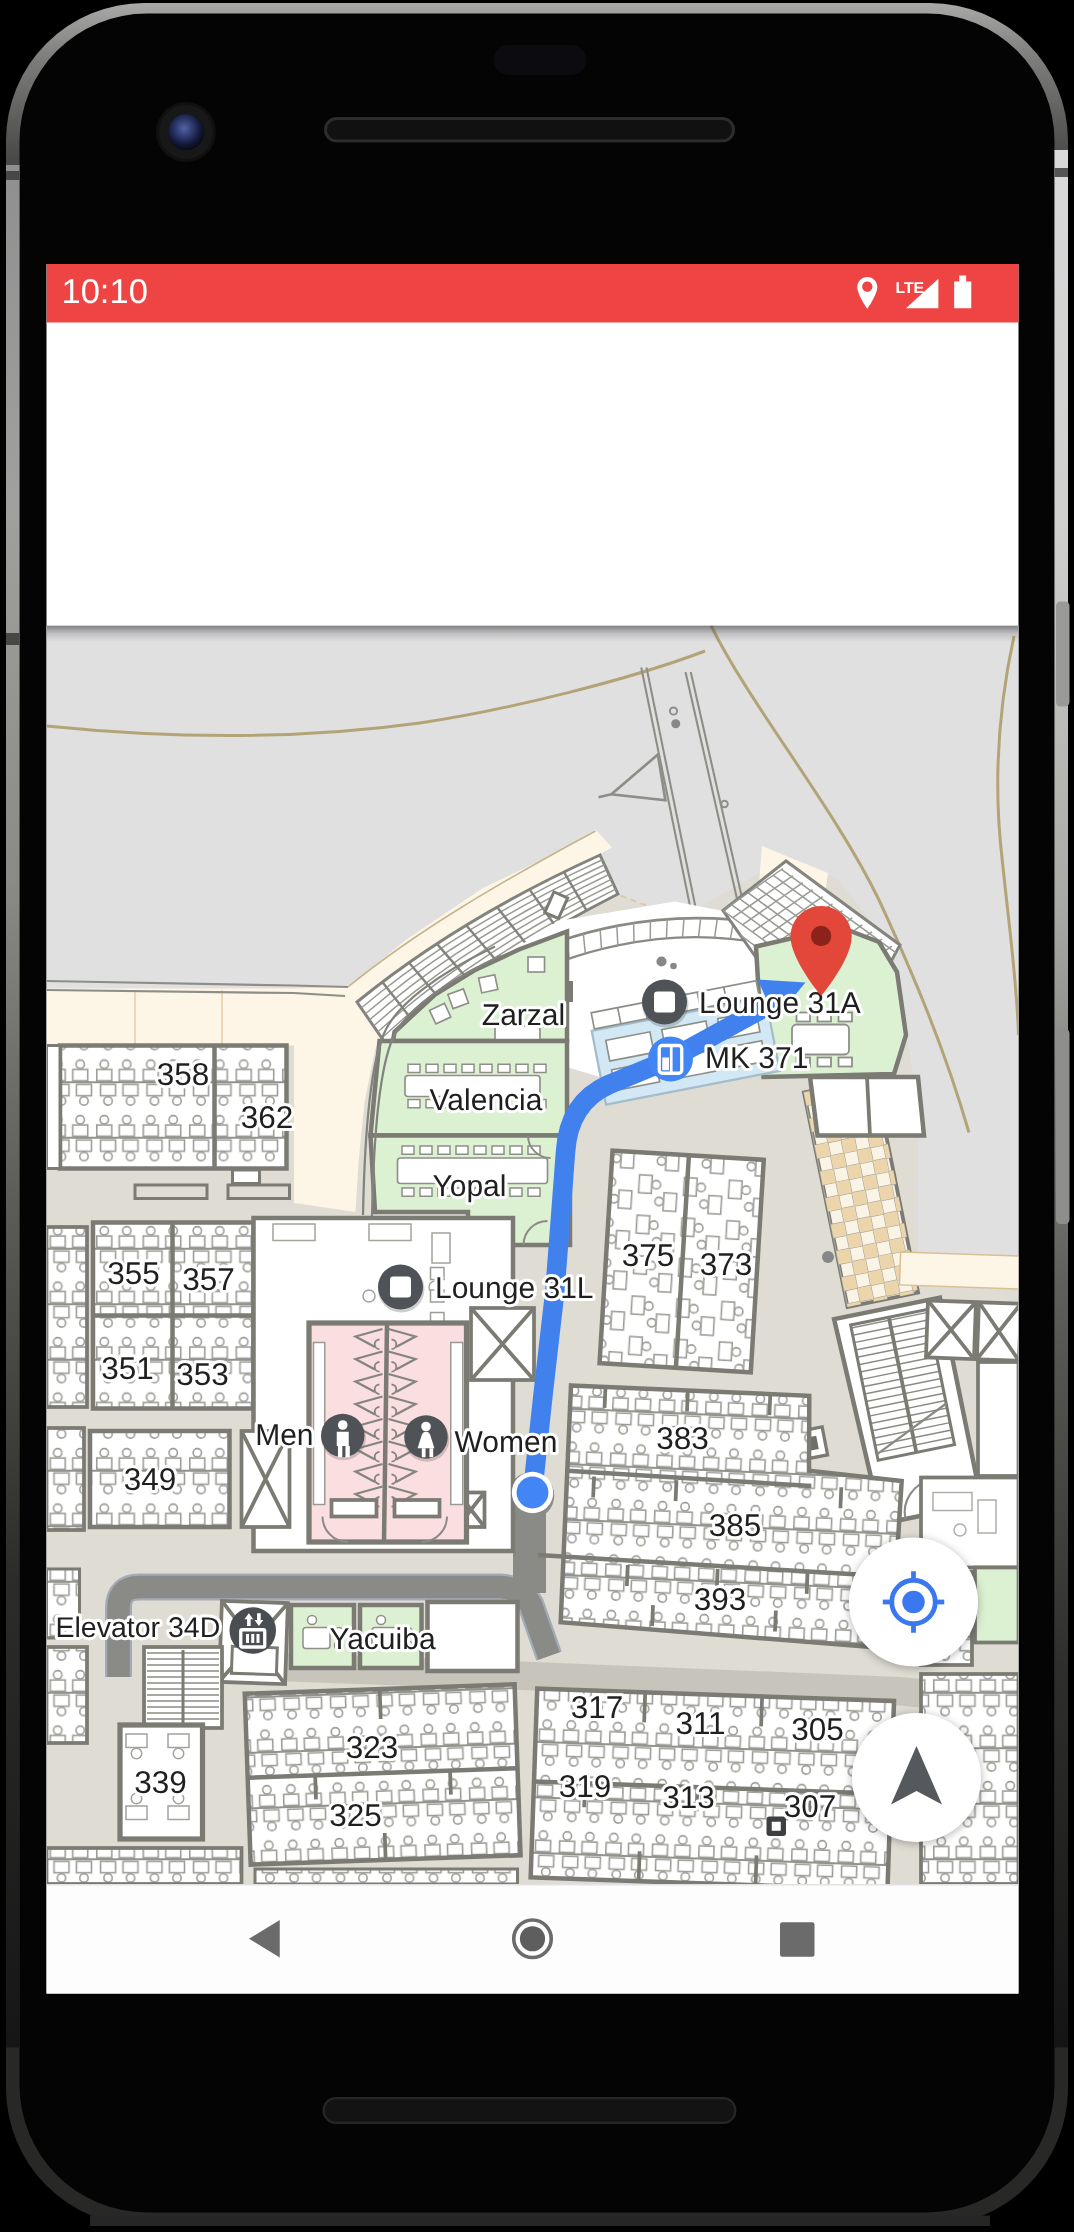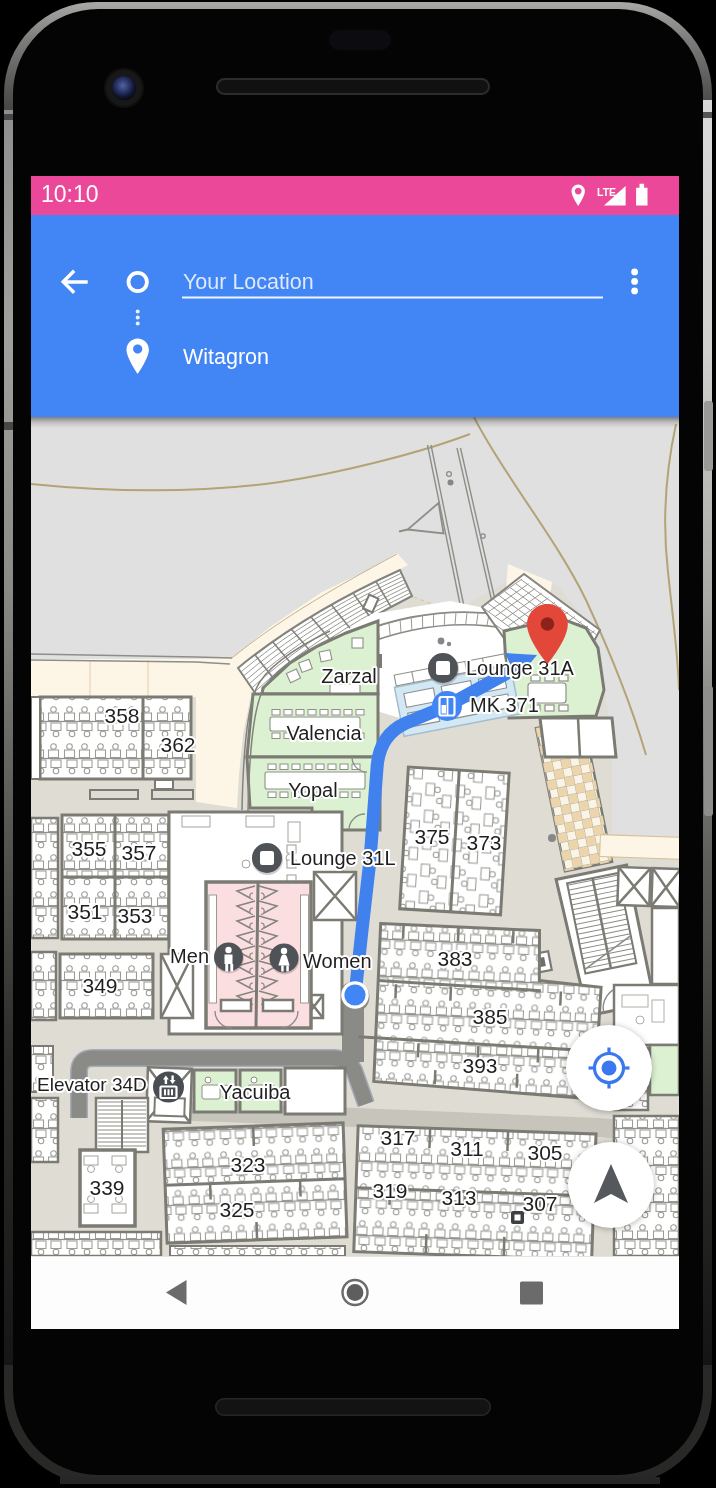--- a/index.html
+++ b/index.html
@@ -61,60 +61,36 @@
   <div class="abs" style="left:112px;top:76px;width:24px;height:24px;border-radius:50%;background:radial-gradient(circle at 45% 40%, #55629e 0%, #303c73 28%, #131a38 55%, #05060d 80%);box-shadow:0 0 0 6px #181818,0 0 0 8px #101010;"></div>
 
   <div class="abs" style="left:216px;top:78px;width:274px;height:17px;border-radius:9px;background:#111;box-shadow:0 0 0 2px #2c2c2c inset;"></div>
 
   <div class="abs" style="left:329px;top:30px;width:62px;height:20px;border-radius:10px;background:#0c0c10;"></div>
 
   <div class="abs" style="left:215px;top:1398px;width:276px;height:18px;border-radius:9px;background:#131313;box-shadow:0 0 0 1.5px #262626 inset;"></div>
 
   <div class="abs" id="screen" style="left:31px;top:176px;width:648px;height:1153px;background:#fff;overflow:hidden;">
 
-    <div class="abs" style="left:0;top:0;width:648px;height:39px;background:#ec4899;padding-left:26px;">
+    <div class="abs" style="left:0;top:0;width:648px;height:39px;background:#ef4444;padding-left:26px;">
 
       <div class="abs" style="left:10px;top:5px;color:#fff;font-size:23px;font-weight:normal;">10:10</div>
 
       <svg class="abs" style="left:530px;top:0;" width="118" height="39" viewBox="0 0 118 39">
 
         <path fill="#fff" d="M17.2 8.6c-3.7 0-6.7 3-6.7 6.7 0 5 6.7 14.6 6.7 14.6s6.7-9.6 6.7-14.6c0-3.7-3-6.7-6.7-6.7zm0 9.9c-1.9 0-3.4-1.5-3.4-3.4s1.5-3.4 3.4-3.4 3.4 1.5 3.4 3.4-1.5 3.4-3.4 3.4z"></path>
 
         <text x="36" y="19.5" fill="#fff" font-size="10.5" font-weight="bold" font-family="Liberation Sans,sans-serif">LTE</text>
 
         <path fill="#fff" d="M64.6 9.9 L64.6 29.5 L43 29.5 Z"></path>
 
         <path fill="#fff" d="M86.5 11.7h-3.4V7.7h-4.6v4h-3.4v17.8h11.4z"></path>
       </svg>
     </div>
 
-    <div class="abs" style="left:0;top:39px;width:648px;height:202px;background:#4285f4;">
-      <svg class="abs" style="left:0;top:0;" width="648" height="202" viewBox="0 0 648 202">
-
-        <path d="M55 67 L33 67 M42 57 L32.2 66.8 L42 76.6" stroke="#fff" stroke-width="3.4" fill="none" stroke-linecap="square"></path>
-
-        <circle cx="106.7" cy="67" r="9.2" fill="none" stroke="#fff" stroke-width="3.8"></circle>
-
-        <circle cx="106.7" cy="96.5" r="2" fill="#fff" opacity="0.9"></circle>
-        <circle cx="106.7" cy="102.5" r="2" fill="#fff" opacity="0.9"></circle>
-        <circle cx="106.7" cy="108.5" r="2" fill="#fff" opacity="0.9"></circle>
-
-        <path fill="#fff" d="M106.7 123.5c-6.2 0-11.2 5-11.2 11.2 0 8.4 11.2 24.2 11.2 24.2s11.2-15.8 11.2-24.2c0-6.2-5-11.2-11.2-11.2zm0 15.1c-2.5 0-4.6-2-4.6-4.6 0-2.5 2-4.6 4.6-4.6s4.6 2 4.6 4.6c0 2.5-2.1 4.6-4.6 4.6z"></path>
-
-        <text x="152" y="74" fill="#ffffff" opacity="0.82" font-size="21.5" font-family="Liberation Sans,sans-serif">Your Location</text>
-
-        <rect x="151" y="81.5" width="421" height="2" fill="#fff" opacity="0.92"></rect>
-
-        <text x="152" y="149" fill="#fff" font-size="21.5" font-family="Liberation Sans,sans-serif">Witagron</text>
-
-        <circle cx="603.6" cy="56.9" r="3.4" fill="#fff"></circle>
-        <circle cx="603.6" cy="66.4" r="3.4" fill="#fff"></circle>
-        <circle cx="603.6" cy="75.9" r="3.4" fill="#fff"></circle>
-      </svg>
-    </div>
 
     <div class="abs" id="mapwrap" style="left:0;top:241px;width:648px;height:1033px;background:#e2e2e1;">
 <svg width="648" height="839" viewBox="31 417 648 839" style="position:absolute;left:0;top:0">
 <defs>
 <pattern id="pd" width="31" height="37" patternUnits="userSpaceOnUse">
  <rect width="31" height="37" fill="#fff"></rect>
  <g stroke="#9c9c96" stroke-width="1.05" fill="none">
   <line x1="0" y1="18.5" x2="31" y2="18.5" stroke="#92928c" stroke-width="1.3"></line>
   <rect x="2.5" y="10" width="10" height="7.5"></rect>
                 <circle cx="7.5" cy="6.5" r="2.8"></circle>

